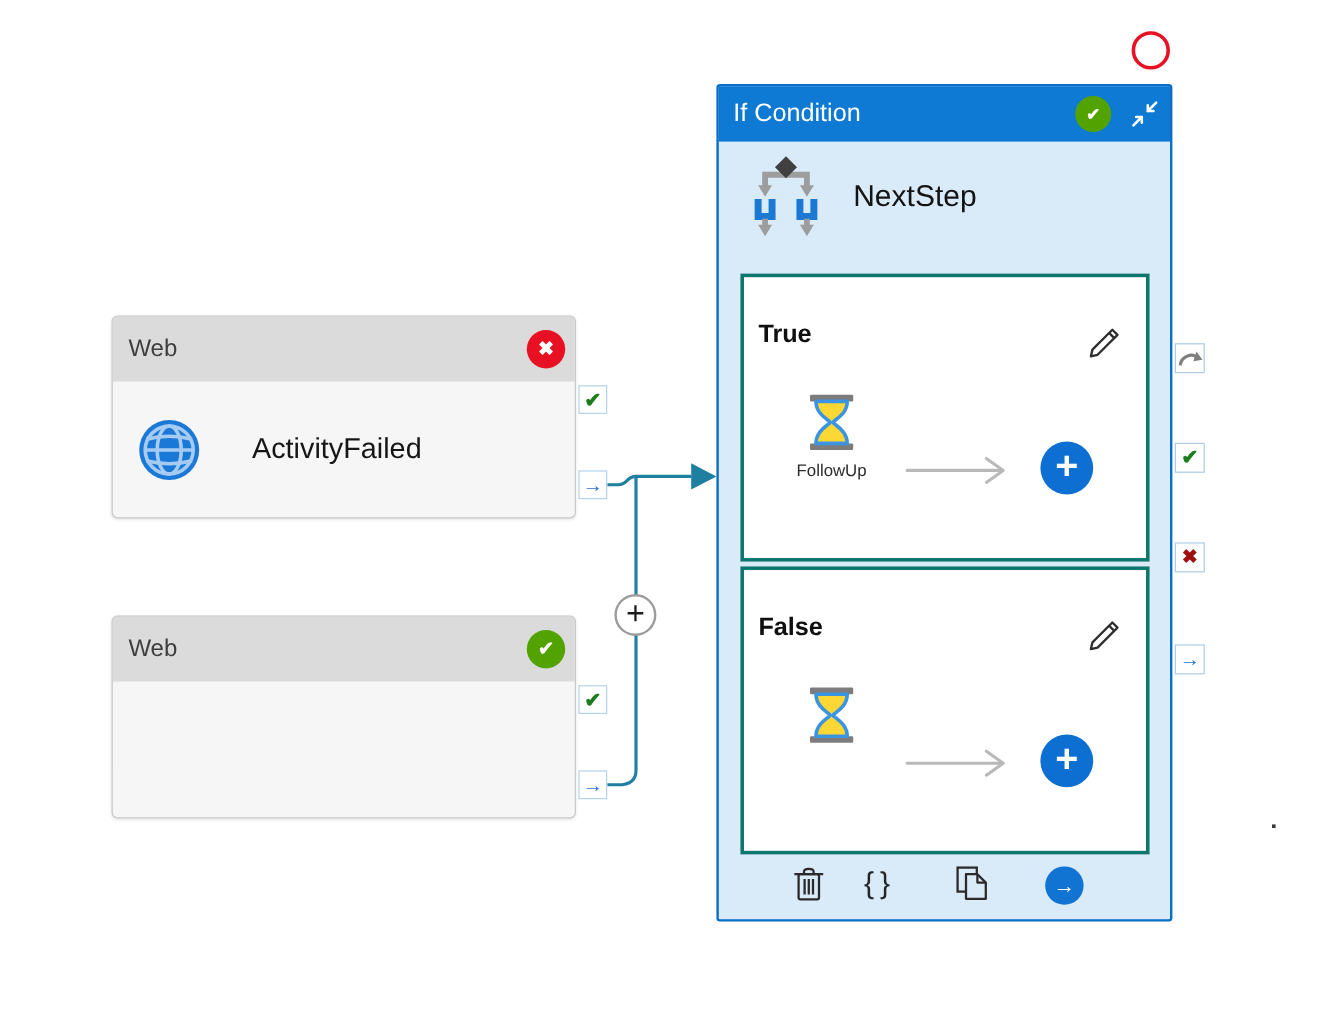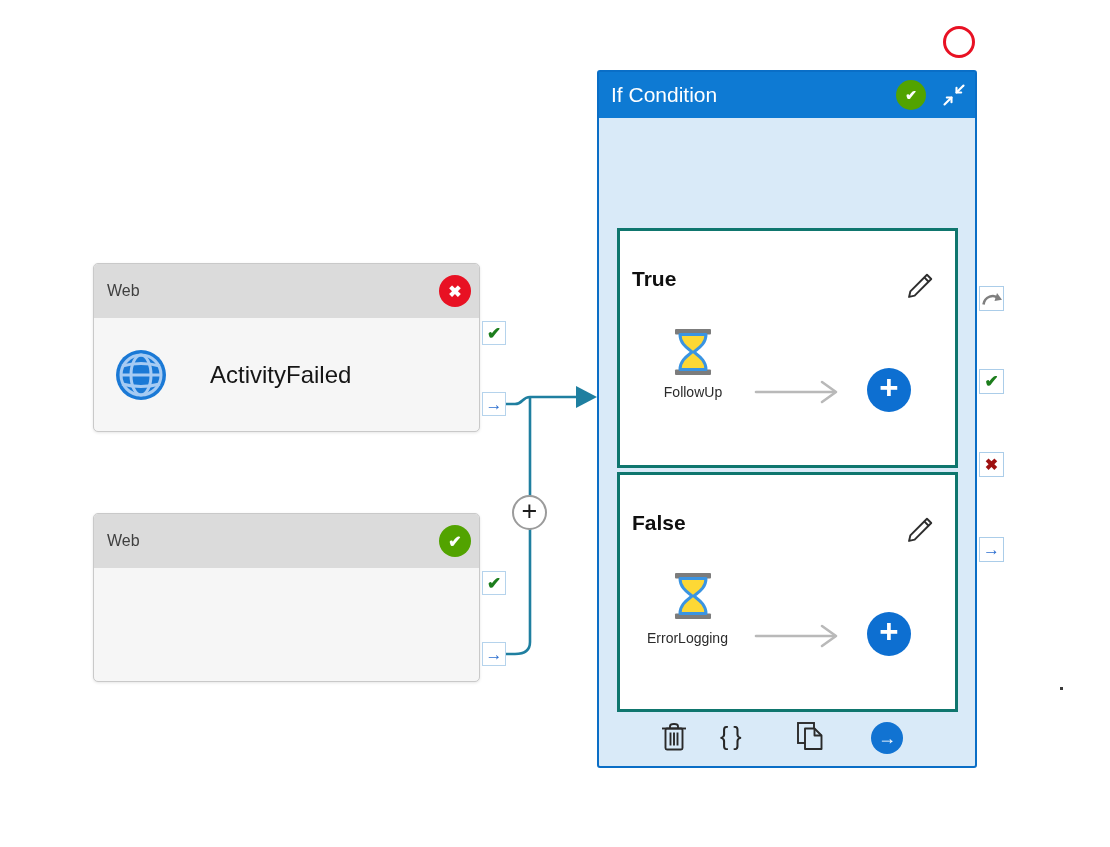--- a/index.html
+++ b/index.html
@@ -28,21 +28,21 @@
   .web-node .node-header {
     position: relative;
     height: 54px;
     background: #dbdbdb;
     border-radius: 4px 4px 0 0;
   }
   .node-type {
     display: inline-block;
     padding-left: 13px;
     line-height: 54px;
-    font-size: 16px;
+    font-size: 20px;
     color: #3f3f3f;
   }
   .badge {
     position: absolute;
     width: 32px; height: 32px;
     border-radius: 50%;
     display: flex; align-items: center; justify-content: center;
     color: #ffffff;
     font-weight: 700;
   }
@@ -239,20 +239,35 @@
           <g stroke="#ffffff" stroke-width="2.1" fill="none" stroke-linecap="round" stroke-linejoin="round">
             <path d="M20.5,1.5 L13.5,8.5"></path>
             <path d="M13.5,3.8 L13.5,8.5 L18.2,8.5"></path>
             <path d="M1.5,20.5 L8.5,13.5"></path>
             <path d="M8.5,18.2 L8.5,13.5 L3.8,13.5"></path>
           </g>
         </svg>
       </span>
     </div>
 
+    <div class="nextstep-row">
+      <svg width="60" height="74" viewBox="0 0 62 76">
+        <path d="M13,30 L13,19 L49,19 L49,30" stroke="#9d9d9d" stroke-width="5" fill="none"></path>
+        <polygon points="13,38 7,28 19,28" fill="#9d9d9d"></polygon>
+        <polygon points="49,38 43,28 55,28" fill="#9d9d9d"></polygon>
+        <polygon points="31,3 40.5,12.5 31,22 21.5,12.5" fill="#404040"></polygon>
+        <path d="M7,40 L7,55 L19,55 L19,40" stroke="#1b79d4" stroke-width="6" fill="none"></path>
+        <path d="M43,40 L43,55 L55,55 L55,40" stroke="#1b79d4" stroke-width="6" fill="none"></path>
+        <line x1="13" y1="57" x2="13" y2="63" stroke="#9d9d9d" stroke-width="5"></line>
+        <polygon points="13,72 7,62 19,62" fill="#9d9d9d"></polygon>
+        <line x1="49" y1="57" x2="49" y2="63" stroke="#9d9d9d" stroke-width="5"></line>
+        <polygon points="49,72 43,62 55,62" fill="#9d9d9d"></polygon>
+      </svg>
+      <span class="nextstep-name">NextStep</span>
+    </div>
 
     <div class="branch-panel branch-true">
       <span class="branch-label">True</span>
       <span class="edit-btn">
         <svg width="30" height="30" viewBox="0 0 28 28">
           <g stroke="#2e2e2e" stroke-width="1.8" fill="none" stroke-linejoin="round">
             <path d="M20.5,3.5 L24.5,7.5 L9,23 L3.8,24.2 L5,19 Z"></path>
             <line x1="18" y1="6" x2="22" y2="10"></line>
           </g>
         </svg>
@@ -286,21 +301,20 @@
           </g>
         </svg>
       </span>
       <span class="mini-activity-icon">
         <svg width="46" height="48" viewBox="0 0 46 48">
           <rect x="5" y="1" width="36" height="5.5" rx="1" fill="#7c7c7c"></rect>
           <rect x="5" y="41.5" width="36" height="5.5" rx="1" fill="#7c7c7c"></rect>
           <path d="M10,6.5 L36,6.5 C36,16 28,20.5 24.5,23.5 L24.5,24.5 C28,27.5 36,32 36,41.5 L10,41.5 C10,32 18,27.5 21.5,24.5 L21.5,23.5 C18,20.5 10,16 10,6.5 Z" fill="#fdd835" stroke="#3a94e2" stroke-width="3" stroke-linejoin="round"></path>
         </svg>
       </span>
-      <span class="act-label act-label-false">ErrorLogging</span>
       <svg class="flow-arrow" width="96" height="26" viewBox="0 0 96 26">
         <g stroke="#b9b9b9" stroke-width="2.6" fill="none" stroke-linecap="round" stroke-linejoin="round">
           <line x1="2" y1="13" x2="80" y2="13"></line>
           <polyline points="68,3 82,13 68,23"></polyline>
         </g>
       </svg>
       <span class="add-btn">
         <span>+</span>
       </span>
     </div>

